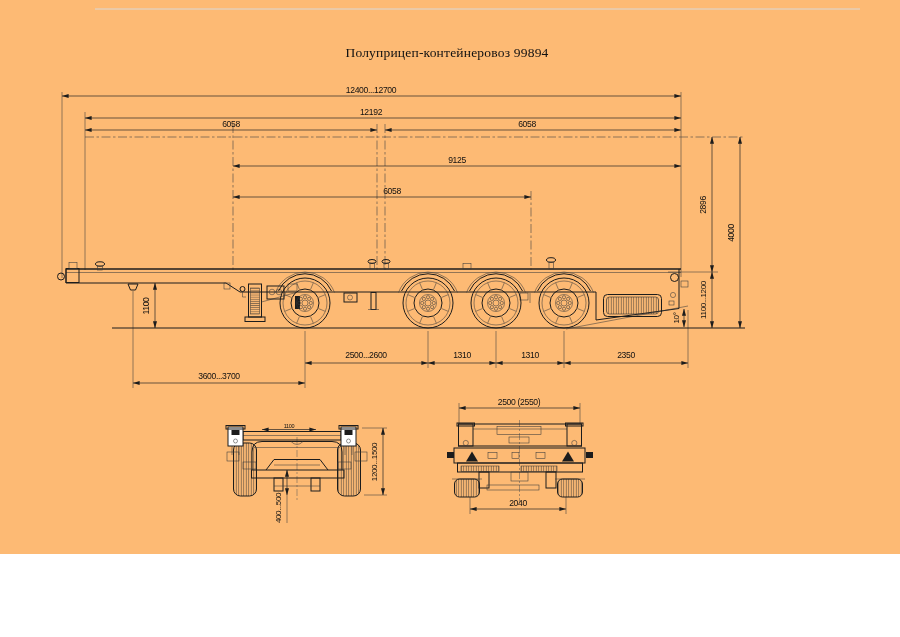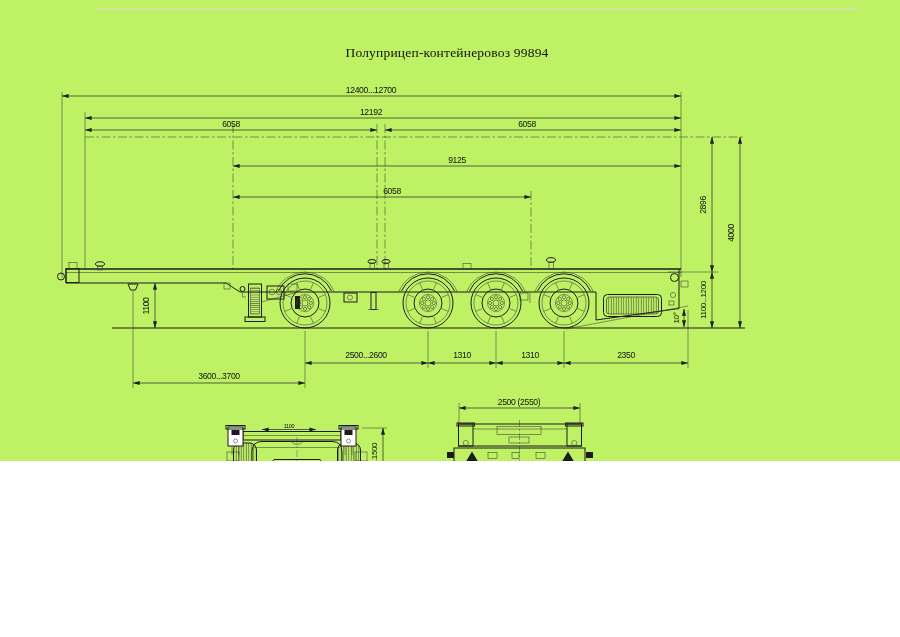--- a/index.html
+++ b/index.html
@@ -1,16 +1,16 @@
 <!DOCTYPE html>
 <html><head>
 <meta charset="utf-8">
 <style>
   html,body{margin:0;padding:0;background:#ffffff;}
-  .stage{position:relative;width:900px;height:461px;background:#bef264;overflow:hidden;
+  .stage{position:relative;width:900px;height:554px;background:#fdba74;overflow:hidden;
          font-family:"Liberation Sans",sans-serif;}
   svg{display:block}
   .ln{fill:none;stroke:#1c1c1c;stroke-width:1;stroke-linecap:butt}
   .lnb{fill:none;stroke:#1c1c1c;stroke-width:1.4}
   .tn{fill:none;stroke:#3a3a3a;stroke-width:.55}
   .dim{fill:none;stroke:#252525;stroke-width:.7}
   .ph{fill:none;stroke:#444;stroke-width:.6;stroke-dasharray:9 2.5 2.5 2.5}
   .cl{fill:none;stroke:#555;stroke-width:.5;stroke-dasharray:7 2 2 2}
   .txt{font-family:"Liberation Sans",sans-serif;font-size:8.6px;fill:#111;
        text-anchor:middle;letter-spacing:-.35px}

